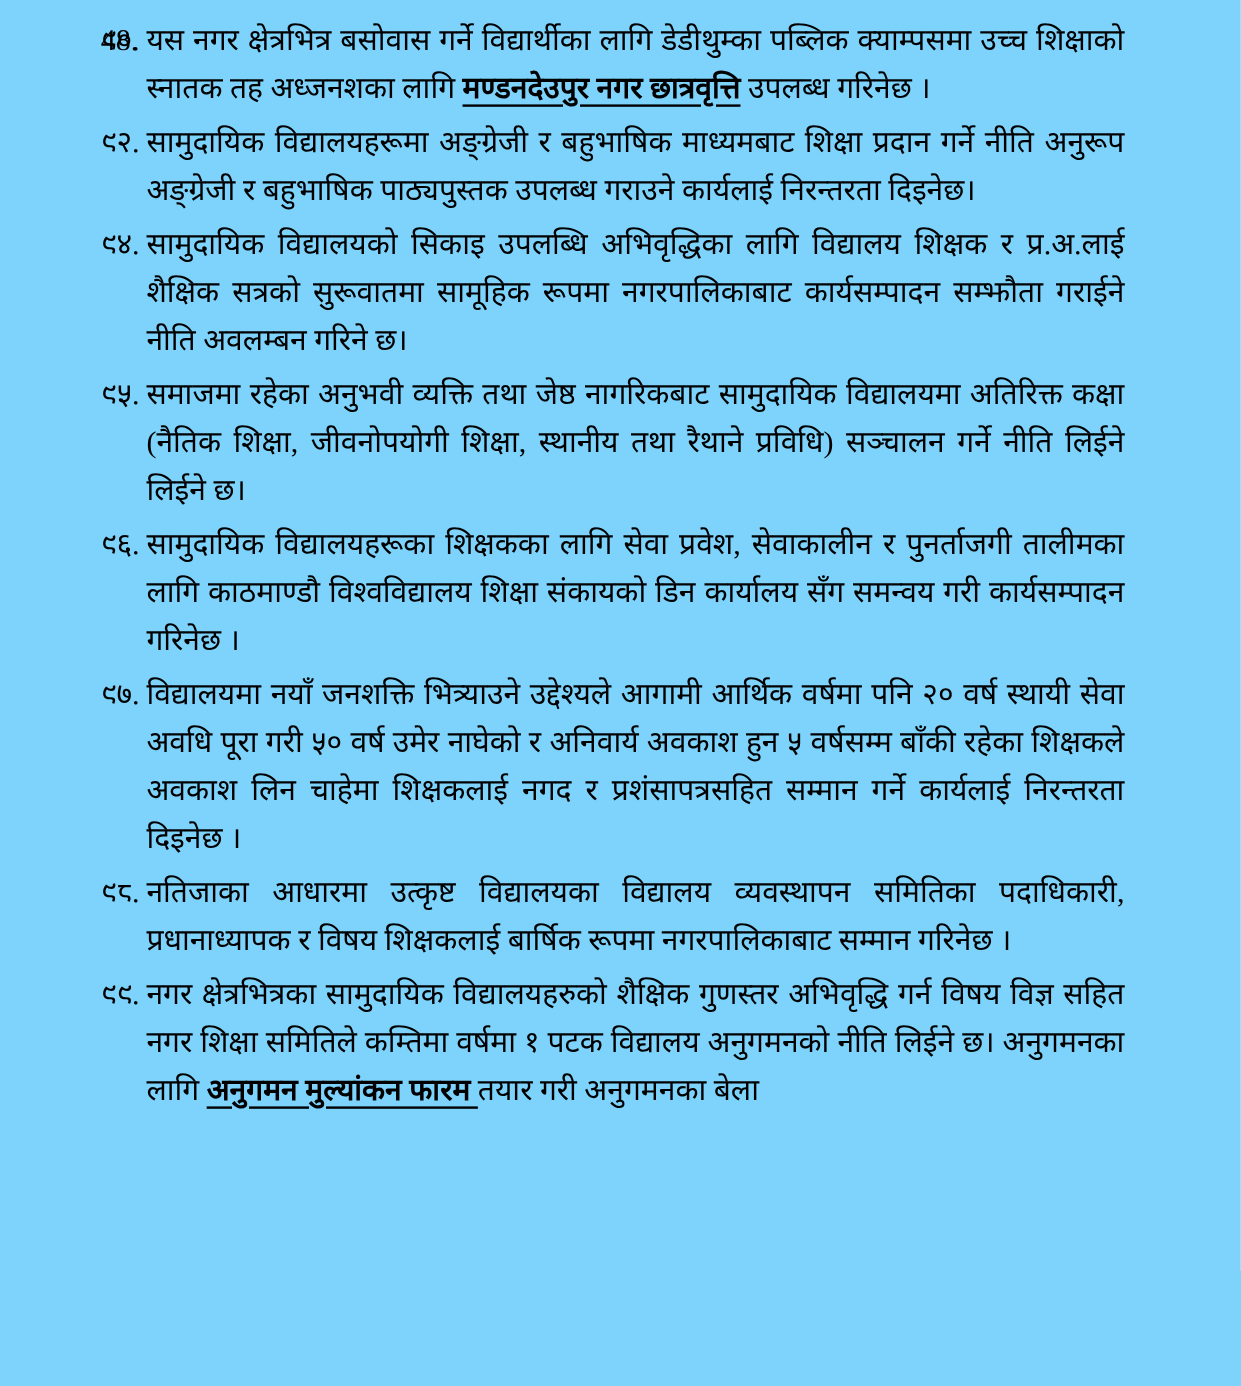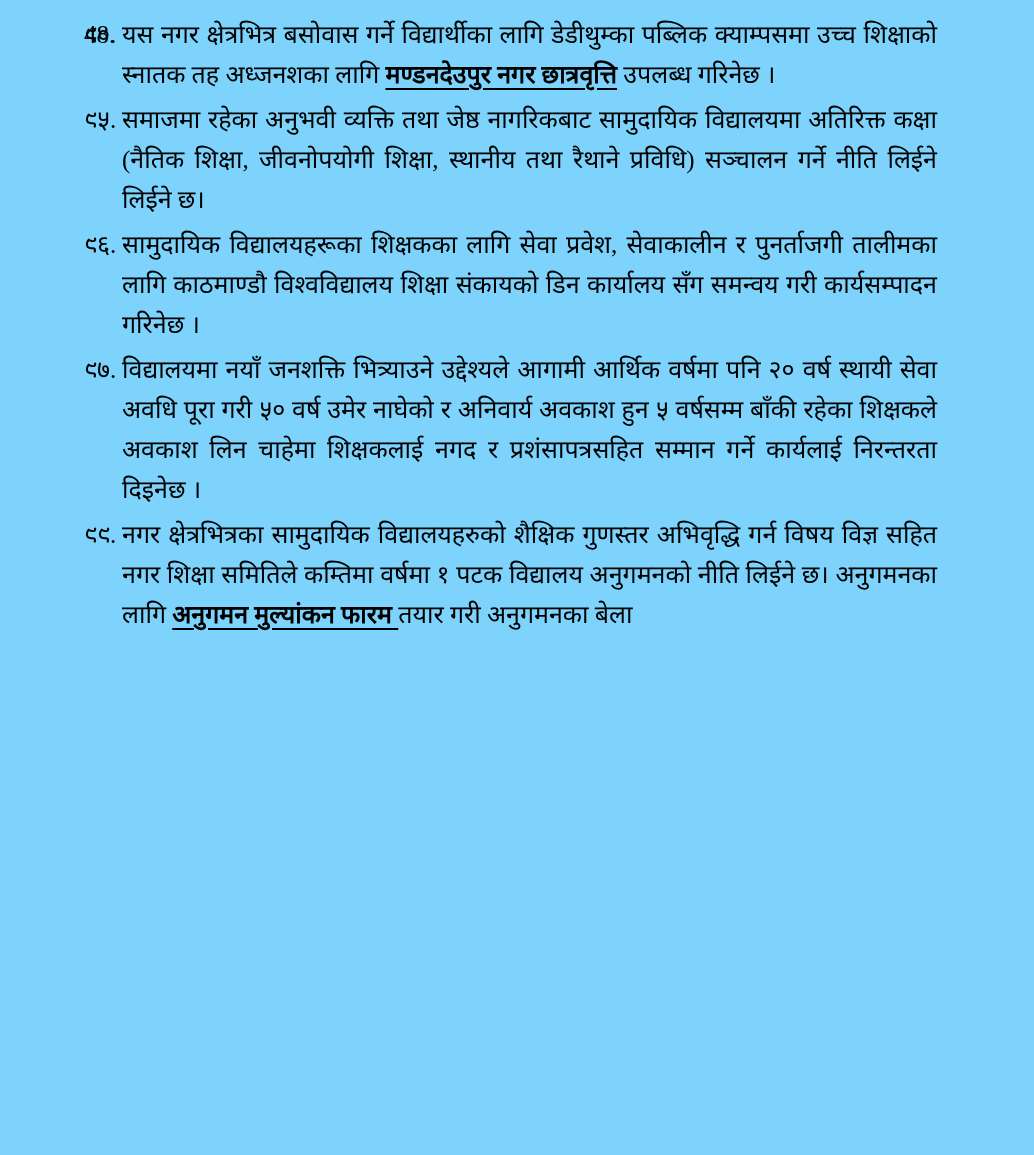--- a/index.html
+++ b/index.html
@@ -56,38 +56,50 @@
 
     <li>
       <span class="item-number">९०.</span>
     </li>
 
     <li>
       <span class="item-number">48.</span>
       <span>यस नगर क्षेत्रभित्र बसोवास गर्ने विद्यार्थीका लागि डेडीथुम्का पब्लिक क्याम्पसमा उच्च शिक्षाको स्नातक तह अध्जनशका लागि </span><span class="emph">मण्डनदेउपुर नगर छात्रवृत्ति</span><span> उपलब्ध गरिनेछ ।</span>
     </li>
 
+    <li>
+      <span class="item-number">९२.</span>
+      <span>सामुदायिक विद्यालयहरूमा अङ्ग्रेजी र बहुभाषिक माध्यमबाट शिक्षा प्रदान गर्ने नीति अनुरूप अङ्ग्रेजी र बहुभाषिक पाठ्यपुस्तक उपलब्ध गराउने कार्यलाई निरन्तरता दिइनेछ।</span>
+    </li>
 
 
+    <li>
+      <span class="item-number">९४.</span>
+      <span>सामुदायिक विद्यालयको सिकाइ उपलब्धि अभिवृद्धिका लागि विद्यालय शिक्षक र प्र.अ.लाई शैक्षिक सत्रको सुरूवातमा सामूहिक रूपमा नगरपालिकाबाट कार्यसम्पादन सम्झौता गराईने नीति अवलम्बन गरिने छ।</span>
+    </li>
 
     <li>
       <span class="item-number">९५.</span>
       <span>समाजमा रहेका अनुभवी व्यक्ति तथा जेष्ठ नागरिकबाट सामुदायिक विद्यालयमा अतिरिक्त कक्षा (नैतिक शिक्षा, जीवनोपयोगी शिक्षा, स्थानीय तथा रैथाने प्रविधि) सञ्चालन गर्ने नीति लिईने लिईने छ।</span>
     </li>
 
     <li>
       <span class="item-number">९६.</span>
       <span>सामुदायिक विद्यालयहरूका शिक्षकका लागि सेवा प्रवेश, सेवाकालीन र पुनर्ताजगी तालीमका लागि काठमाण्डौ विश्वविद्यालय शिक्षा संकायको डिन कार्यालय सँग समन्वय गरी कार्यसम्पादन गरिनेछ ।</span>
     </li>
 
     <li>
       <span class="item-number">९७.</span>
       <span>विद्यालयमा नयाँ जनशक्ति भित्र्याउने उद्देश्यले आगामी आर्थिक वर्षमा पनि २० वर्ष स्थायी सेवा अवधि पूरा गरी ५० वर्ष उमेर नाघेको र अनिवार्य अवकाश हुन ५ वर्षसम्म बाँकी रहेका शिक्षकले अवकाश लिन चाहेमा शिक्षकलाई नगद र प्रशंसापत्रसहित सम्मान गर्ने कार्यलाई निरन्तरता दिइनेछ ।</span>
     </li>
 
+    <li>
+      <span class="item-number">९८.</span>
+      <span>नतिजाका आधारमा उत्कृष्ट विद्यालयका विद्यालय व्यवस्थापन समितिका पदाधिकारी, प्रधानाध्यापक र विषय शिक्षकलाई बार्षिक रूपमा नगरपालिकाबाट सम्मान गरिनेछ ।</span>
+    </li>
 
     <li>
       <span class="item-number">९९.</span>
       <span>नगर क्षेत्रभित्रका सामुदायिक विद्यालयहरुको शैक्षिक गुणस्तर अभिवृद्धि गर्न विषय विज्ञ सहित नगर शिक्षा समितिले कम्तिमा वर्षमा १ पटक विद्यालय अनुगमनको नीति लिईने छ।  अनुगमनका लागि </span><span class="emph">अनुगमन मुल्यांकन फारम </span><span>तयार गरी अनुगमनका बेला</span>
     </li>
 
   </ol>
 </div>
 
 </body></html>

